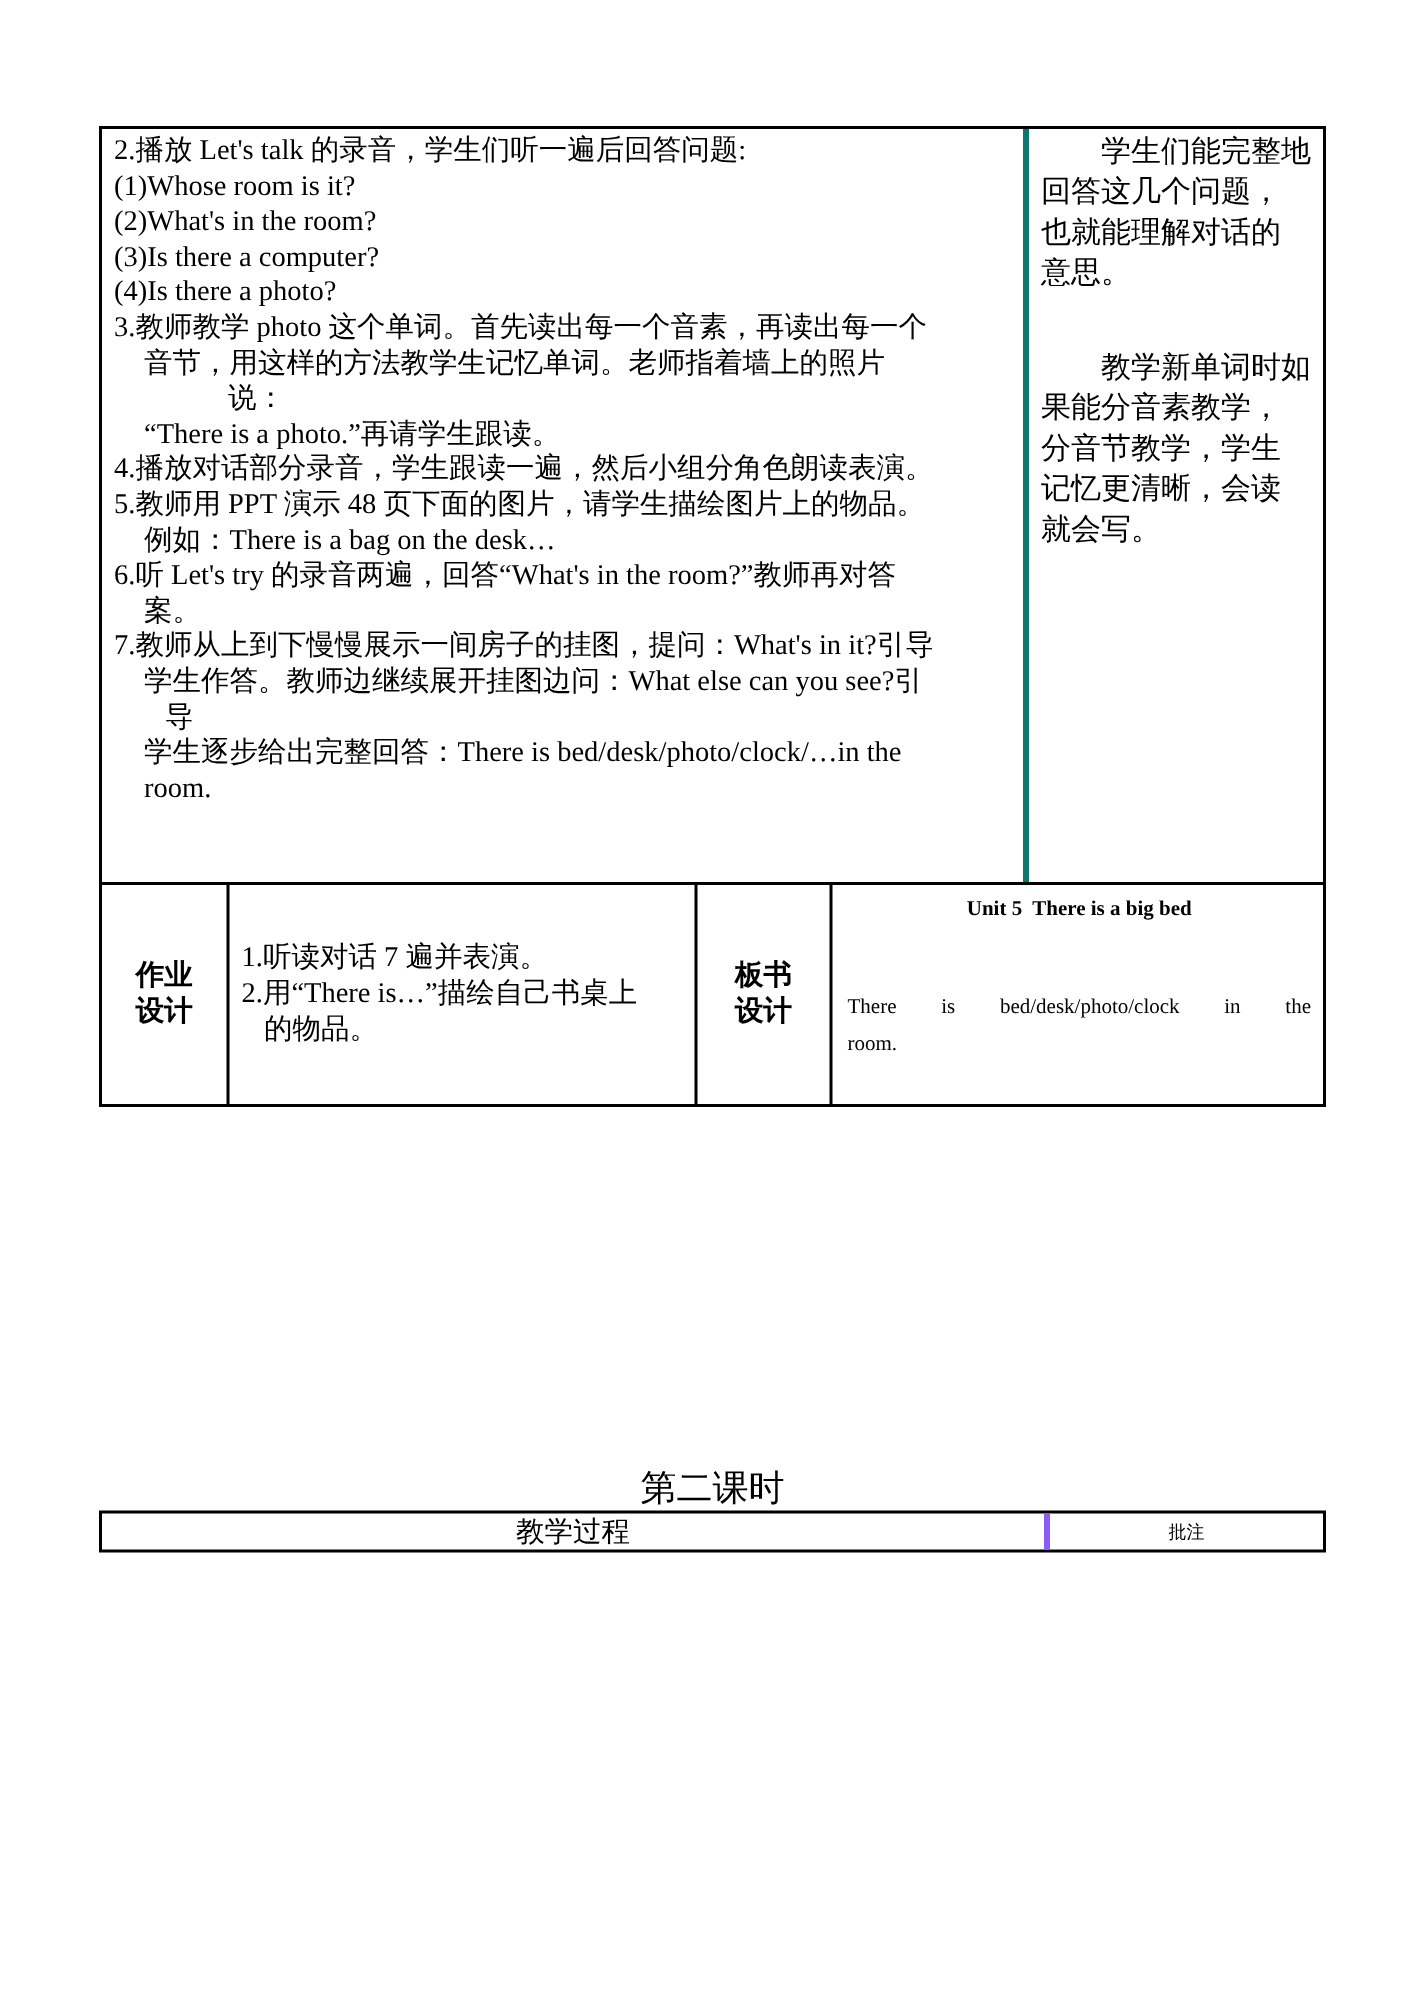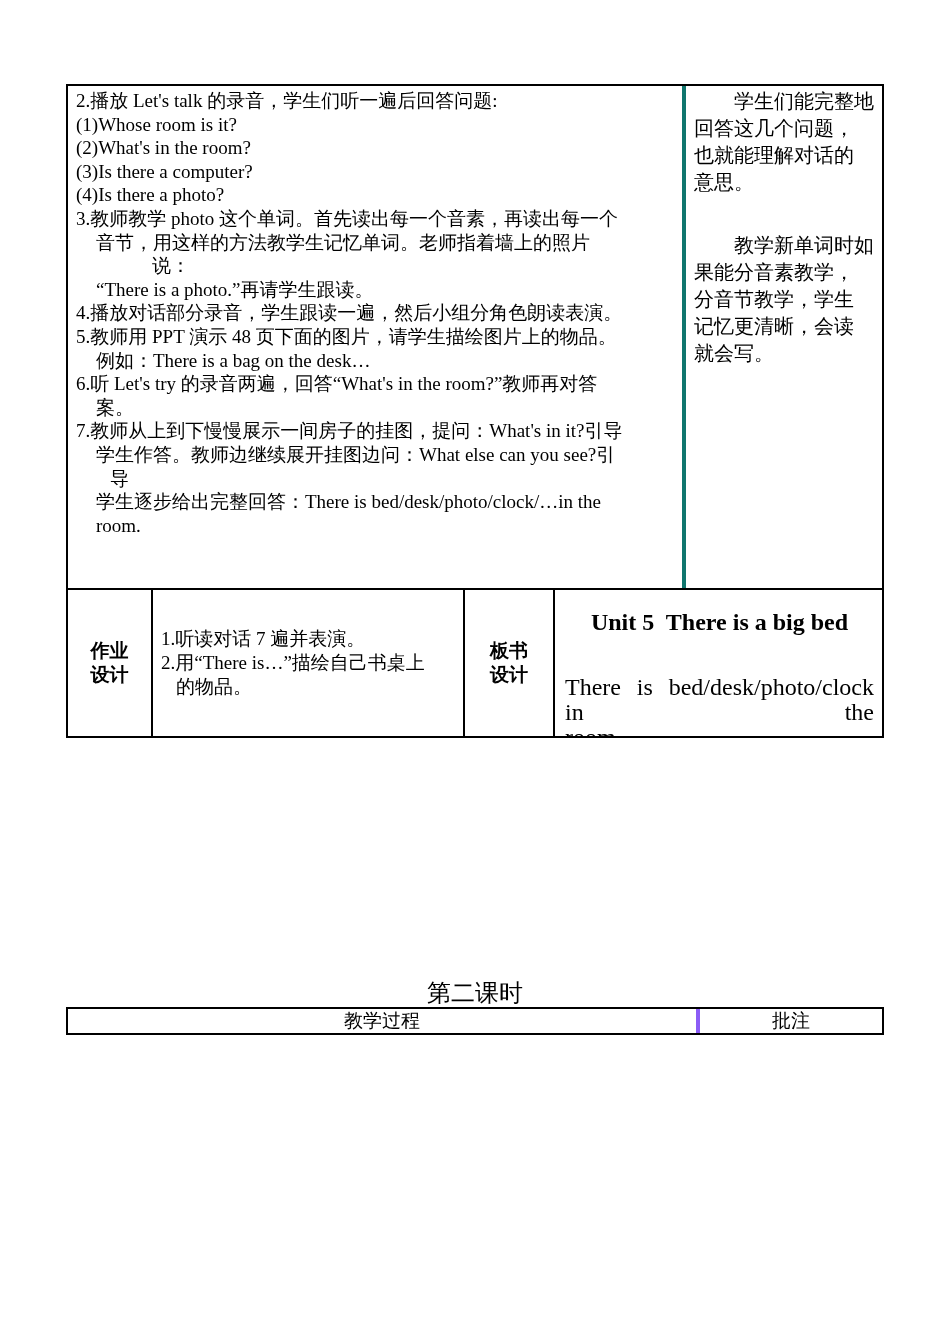--- a/index.html
+++ b/index.html
@@ -25,30 +25,30 @@
   
   .t2{left:66px;top:588px;width:818px;height:150px;display:flex;}
   .t2 .cell{box-sizing:border-box;border-right:2px solid #000;}
   .lab{display:flex;align-items:center;justify-content:center;font-size:19px;line-height:24px;font-weight:bold;}
   .lab-hw{width:85px;}
   .lab-bd{width:90px;}
   .lab-inner{width:40px;text-align:center;word-break:break-all;}
   .hw{width:312px;display:flex;flex-direction:column;justify-content:center;padding-left:8px;}
   .hw-line{font-size:19px;line-height:24px;white-space:pre;}
   .hw-ind{padding-left:15px;}
-  .bd{flex:1;border-right:none !important;padding:20px 8px 0 10px;font-size:24px;line-height:25px;overflow:hidden;}
+  .bd{flex:1;border-right:none !important;padding:4px 8px 0 10px;font-size:14px;line-height:25px;overflow:hidden;}
   .bd-title{font-weight:bold;text-align:center;white-space:pre;}
   .bd-line1{text-align:justify;text-align-last:justify;margin-top:40px;}
   .bd-line2{text-align:left;}
 
   
   .sec-title{position:absolute;left:0;top:981px;width:950px;text-align:center;font-size:24px;line-height:24px;}
   .t3{left:66px;top:1007px;width:818px;height:28px;display:flex;}
   .t3-c1{width:632px;box-sizing:border-box;border-right:4px solid #8b5cf6;display:flex;align-items:center;justify-content:center;font-size:19px;}
-  .t3-c2{flex:1;display:flex;align-items:center;justify-content:center;font-size:19px;}
+  .t3-c2{flex:1;display:flex;align-items:center;justify-content:center;font-size:12px;}
 </style>
 </head>
 <body>
 
 <div class="tbl t1">
   <div class="t1-main">
     <div class="pline">2.播放 Let's talk 的录音，学生们听一遍后回答问题:</div>
     <div class="pline">(1)Whose room is it?</div>
     <div class="pline">(2)What's in the room?</div>
     <div class="pline">(3)Is there a computer?</div>

